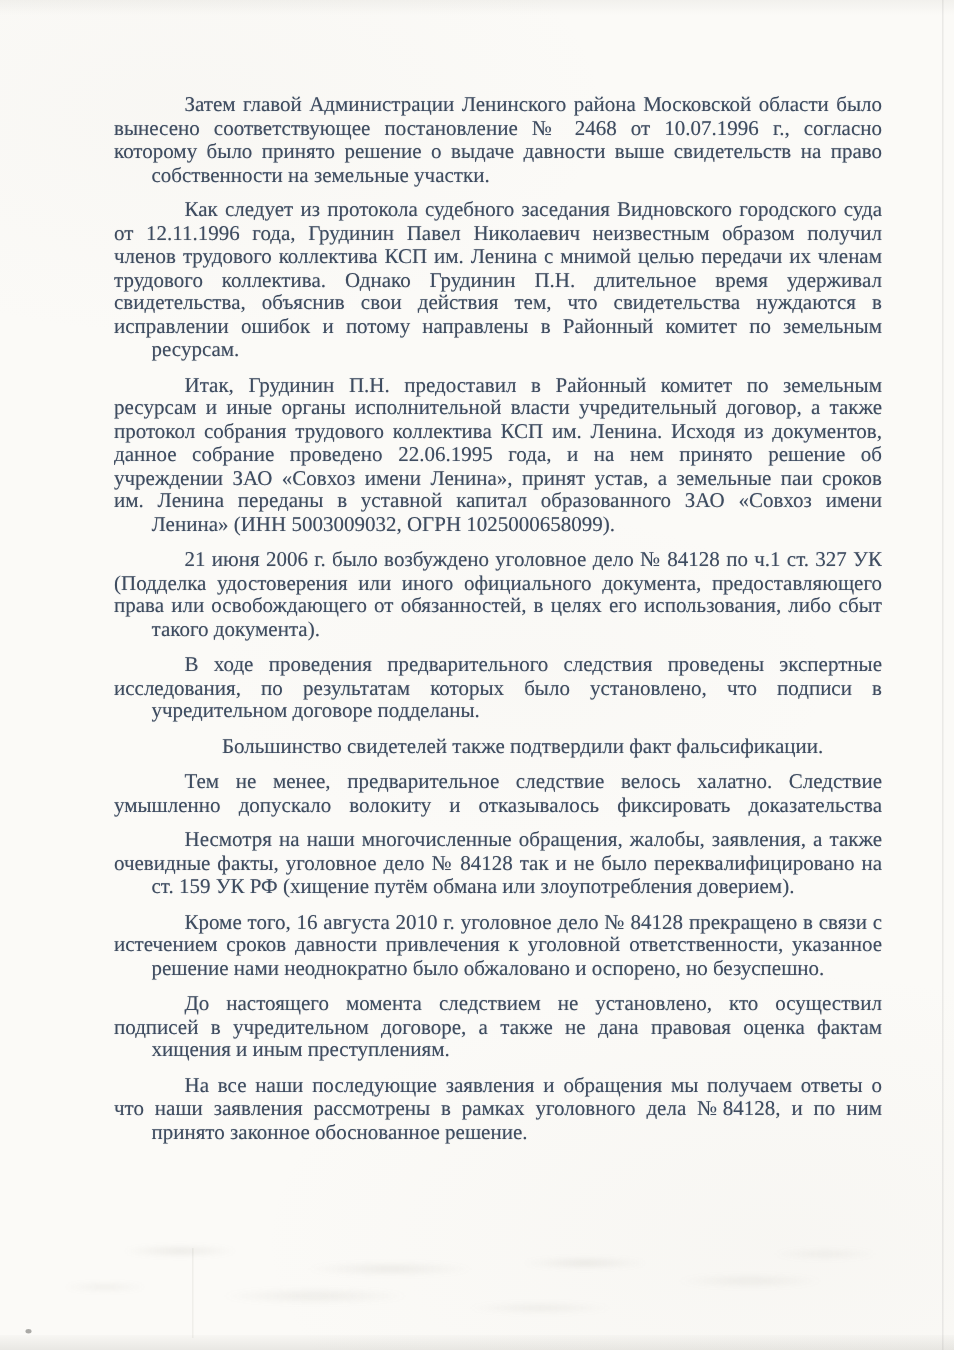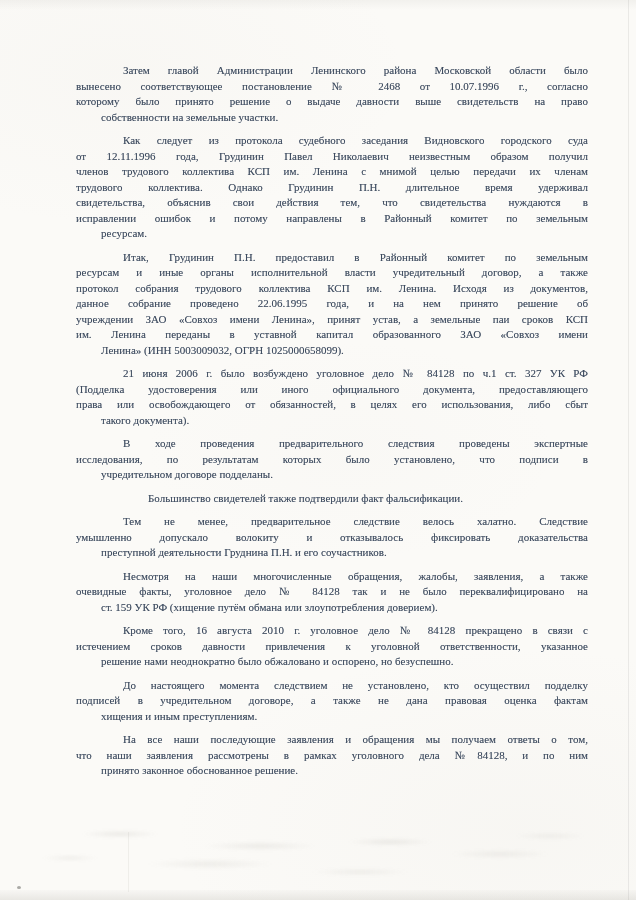--- a/index.html
+++ b/index.html
@@ -87,21 +87,21 @@
       radial-gradient(50px 6px at 520px 16px, rgba(125,122,115,0.08), transparent 70%),
       radial-gradient(40px 5px at 40px 38px,  rgba(125,122,115,0.09), transparent 70%);
   }
 
   
   .doc-text {
     position: absolute;
     left: 76px;
     top: 63px;
     width: 512px;
-    font-size: 11px;
+    font-size: 14px;
     line-height: 15.5px;
     color: #3e4c60;
     text-shadow: 0 0 0.6px rgba(62,76,96,0.45);
   }
   .para {
     margin: 0 0 8px 0;
   }
   .line {
     text-align: justify;
     text-align-last: justify;
@@ -159,21 +159,20 @@
         <div class="line first">В ходе проведения предварительного следствия проведены экспертные</div>
         <div class="line">исследования, по результатам которых было установлено, что подписи в</div>
         <div class="line last">учредительном договоре подделаны.</div>
       </div>
       <div class="para">
         <div class="line first last">Большинство свидетелей также подтвердили факт фальсификации.</div>
       </div>
       <div class="para">
         <div class="line first">Тем не менее, предварительное следствие велось халатно. Следствие</div>
         <div class="line">умышленно допускало волокиту и отказывалось фиксировать доказательства</div>
-        <div class="line last">преступной деятельности Груднина П.Н. и его соучастников.</div>
       </div>
       <div class="para">
         <div class="line first">Несмотря на наши многочисленные обращения, жалобы, заявления, а также</div>
         <div class="line">очевидные факты, уголовное дело № 84128 так и не было переквалифицировано на</div>
         <div class="line last">ст. 159 УК РФ (хищение путём обмана или злоупотребления доверием).</div>
       </div>
       <div class="para">
         <div class="line first">Кроме того, 16 августа 2010 г. уголовное дело № 84128 прекращено в связи с</div>
         <div class="line">истечением сроков давности привлечения к уголовной ответственности, указанное</div>
         <div class="line last">решение нами неоднократно было обжаловано и оспорено, но безуспешно.</div>

